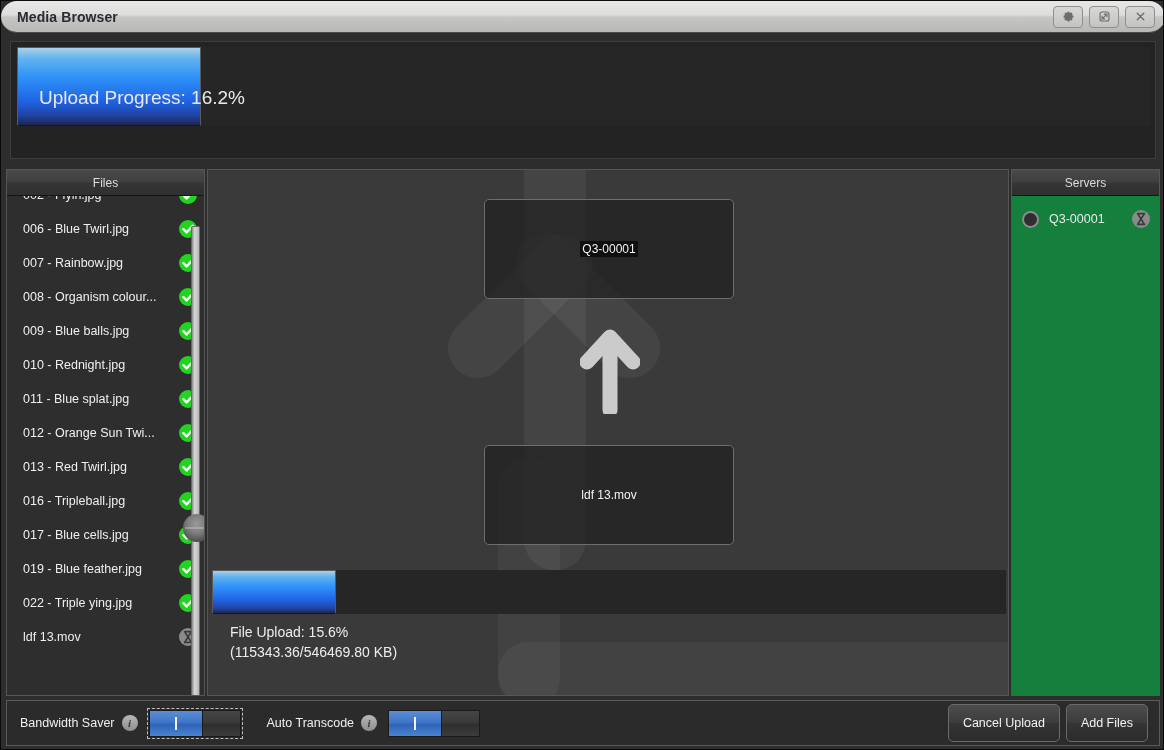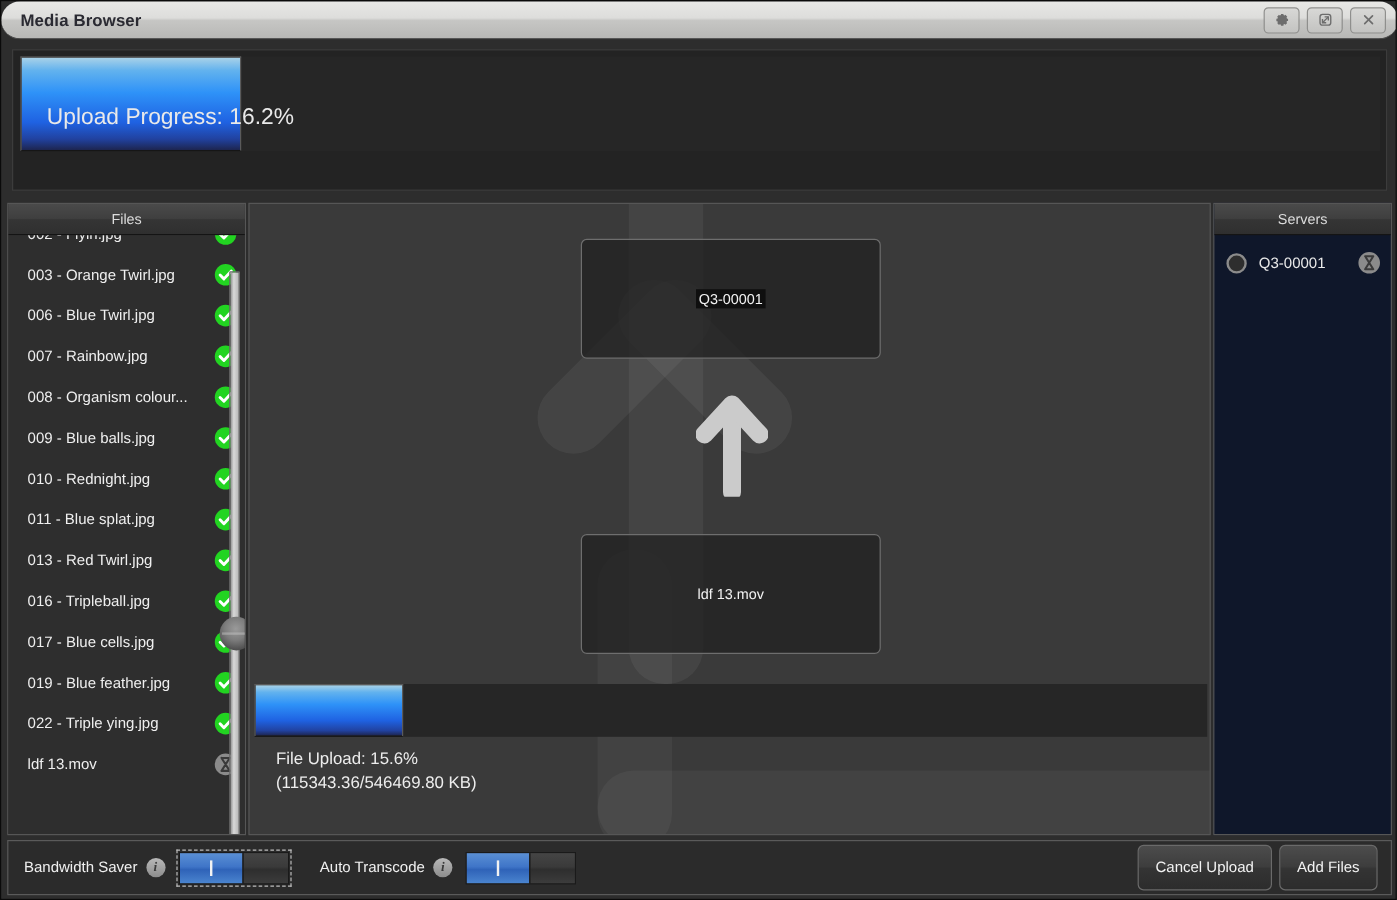--- a/index.html
+++ b/index.html
@@ -260,21 +260,21 @@
     font-size: 14px;
     color: #ededed;
     line-height: 20px;
   }
 
   
   .servers-panel {
     position: absolute;
     left: 1010px; top: 168px;
     width: 149px; height: 527px;
-    background: #0f172a;
+    background: #15803d;
     border: 1px solid #565656;
   }
   .server-row {
     display: flex;
     align-items: center;
     height: 34px;
     padding: 0 8px 0 10px;
     margin-top: 6px;
     font-size: 12.5px;
     color: #eaeaea;
@@ -409,27 +409,20 @@
     <div class="files-list-wrap">
       <div class="files-list" id="files-list">
           <div class="file-row">
             <span class="file-name">002 - Flyin.jpg</span>
             <svg class="status-icon" viewBox="0 0 20 20">
               <circle cx="10" cy="10" r="9" fill="#22d421"></circle>
               <path d="M5.4 10.2 L8.6 13.4 L14.8 6.8" stroke="#ffffff" stroke-width="2.4" fill="none" stroke-linecap="round" stroke-linejoin="round"></path>
             </svg>
           </div>
           <div class="file-row">
-            <span class="file-name">003 - Orange Twirl.jpg</span>
-            <svg class="status-icon" viewBox="0 0 20 20">
-              <circle cx="10" cy="10" r="9" fill="#22d421"></circle>
-              <path d="M5.4 10.2 L8.6 13.4 L14.8 6.8" stroke="#ffffff" stroke-width="2.4" fill="none" stroke-linecap="round" stroke-linejoin="round"></path>
-            </svg>
-          </div>
-          <div class="file-row">
             <span class="file-name">006 - Blue Twirl.jpg</span>
             <svg class="status-icon" viewBox="0 0 20 20">
               <circle cx="10" cy="10" r="9" fill="#22d421"></circle>
               <path d="M5.4 10.2 L8.6 13.4 L14.8 6.8" stroke="#ffffff" stroke-width="2.4" fill="none" stroke-linecap="round" stroke-linejoin="round"></path>
             </svg>
           </div>
           <div class="file-row">
             <span class="file-name">007 - Rainbow.jpg</span>
             <svg class="status-icon" viewBox="0 0 20 20">
               <circle cx="10" cy="10" r="9" fill="#22d421"></circle>
@@ -452,20 +445,27 @@
           </div>
           <div class="file-row">
             <span class="file-name">010 - Rednight.jpg</span>
             <svg class="status-icon" viewBox="0 0 20 20">
               <circle cx="10" cy="10" r="9" fill="#22d421"></circle>
               <path d="M5.4 10.2 L8.6 13.4 L14.8 6.8" stroke="#ffffff" stroke-width="2.4" fill="none" stroke-linecap="round" stroke-linejoin="round"></path>
             </svg>
           </div>
           <div class="file-row">
             <span class="file-name">011 - Blue splat.jpg</span>
+            <svg class="status-icon" viewBox="0 0 20 20">
+              <circle cx="10" cy="10" r="9" fill="#22d421"></circle>
+              <path d="M5.4 10.2 L8.6 13.4 L14.8 6.8" stroke="#ffffff" stroke-width="2.4" fill="none" stroke-linecap="round" stroke-linejoin="round"></path>
+            </svg>
+          </div>
+          <div class="file-row">
+            <span class="file-name">012 - Orange Sun Twi...</span>
             <svg class="status-icon" viewBox="0 0 20 20">
               <circle cx="10" cy="10" r="9" fill="#22d421"></circle>
               <path d="M5.4 10.2 L8.6 13.4 L14.8 6.8" stroke="#ffffff" stroke-width="2.4" fill="none" stroke-linecap="round" stroke-linejoin="round"></path>
             </svg>
           </div>
           <div class="file-row">
             <span class="file-name">013 - Red Twirl.jpg</span>
             <svg class="status-icon" viewBox="0 0 20 20">
               <circle cx="10" cy="10" r="9" fill="#22d421"></circle>
               <path d="M5.4 10.2 L8.6 13.4 L14.8 6.8" stroke="#ffffff" stroke-width="2.4" fill="none" stroke-linecap="round" stroke-linejoin="round"></path>

